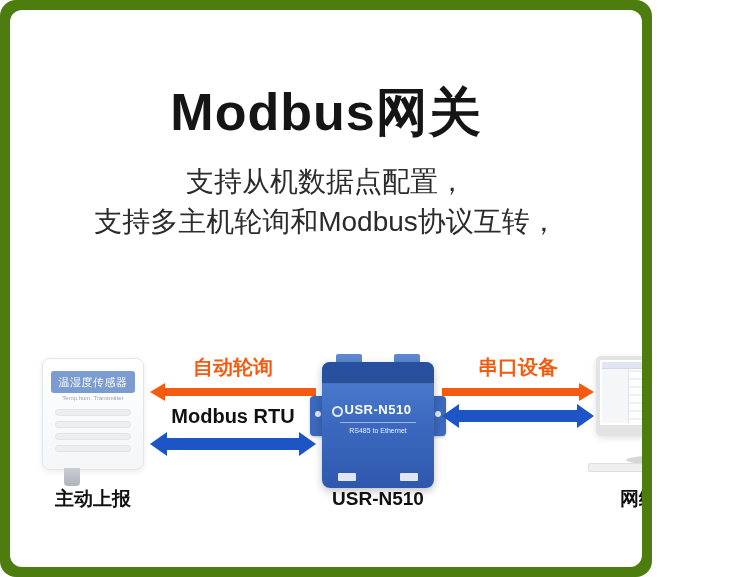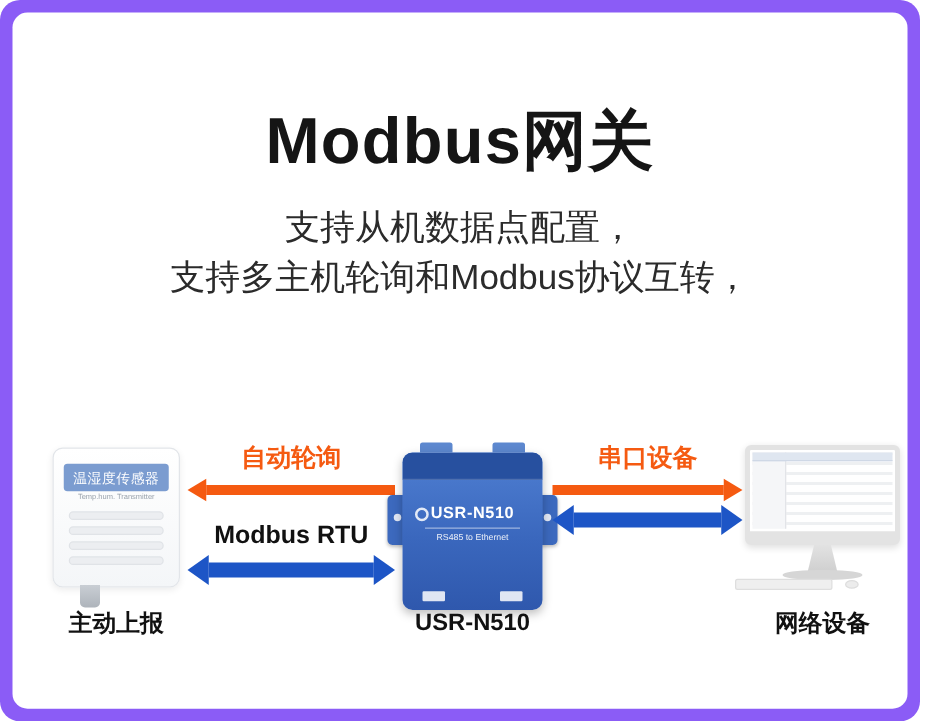--- a/index.html
+++ b/index.html
@@ -3,22 +3,22 @@
 <meta charset="utf-8">
 <style>
   * { box-sizing: border-box; margin: 0; padding: 0; }
   body {
     font-family: "Liberation Sans", "DejaVu Sans", sans-serif;
     background: #ffffff;
     width: 750px; height: 577px;
   }
   .canvas {
     position: relative;
-    width: 736px; height: 577px;
-    background: #8b5cf6;
+    width: 652px; height: 577px;
+    background: #4d7c0f;
     border-radius: 16px;
     overflow: hidden;
   }
   .inner {
     position: absolute; inset: 10px;
     background: #ffffff;
     border-radius: 12px;
     overflow: hidden;
   }
   
@@ -170,21 +170,21 @@
     position: absolute; top: 344px;
     display: flex; flex-direction: column; align-items: center;
   }
   .link-left  { left: 140px; width: 166px; }
   .link-right { left: 432px; width: 152px; }
   .link-top-label {
     font-size: 20px; font-weight: 700; color: #f55a11;
     height: 26px; line-height: 26px;
   }
   .link-bottom-label {
-    margin-top: 14px;
+    margin-top: 2px;
     font-size: 20px; font-weight: 700; color: #111;
     height: 26px; line-height: 26px;
   }
   .arrow { display: flex; align-items: center; width: 100%; }
   .arrow .shaft { flex: 1; background: currentColor; }
   .head { width: 0; height: 0; }
   .orange-arrow { color: #f55a11; margin-top: 3px; }
   .orange-arrow .shaft { height: 8px; }
   .orange-arrow .head-left  { border-top: 9px solid transparent; border-bottom: 9px solid transparent; border-right: 15px solid currentColor; }
   .orange-arrow .head-right { border-top: 9px solid transparent; border-bottom: 9px solid transparent; border-left: 15px solid currentColor; }

